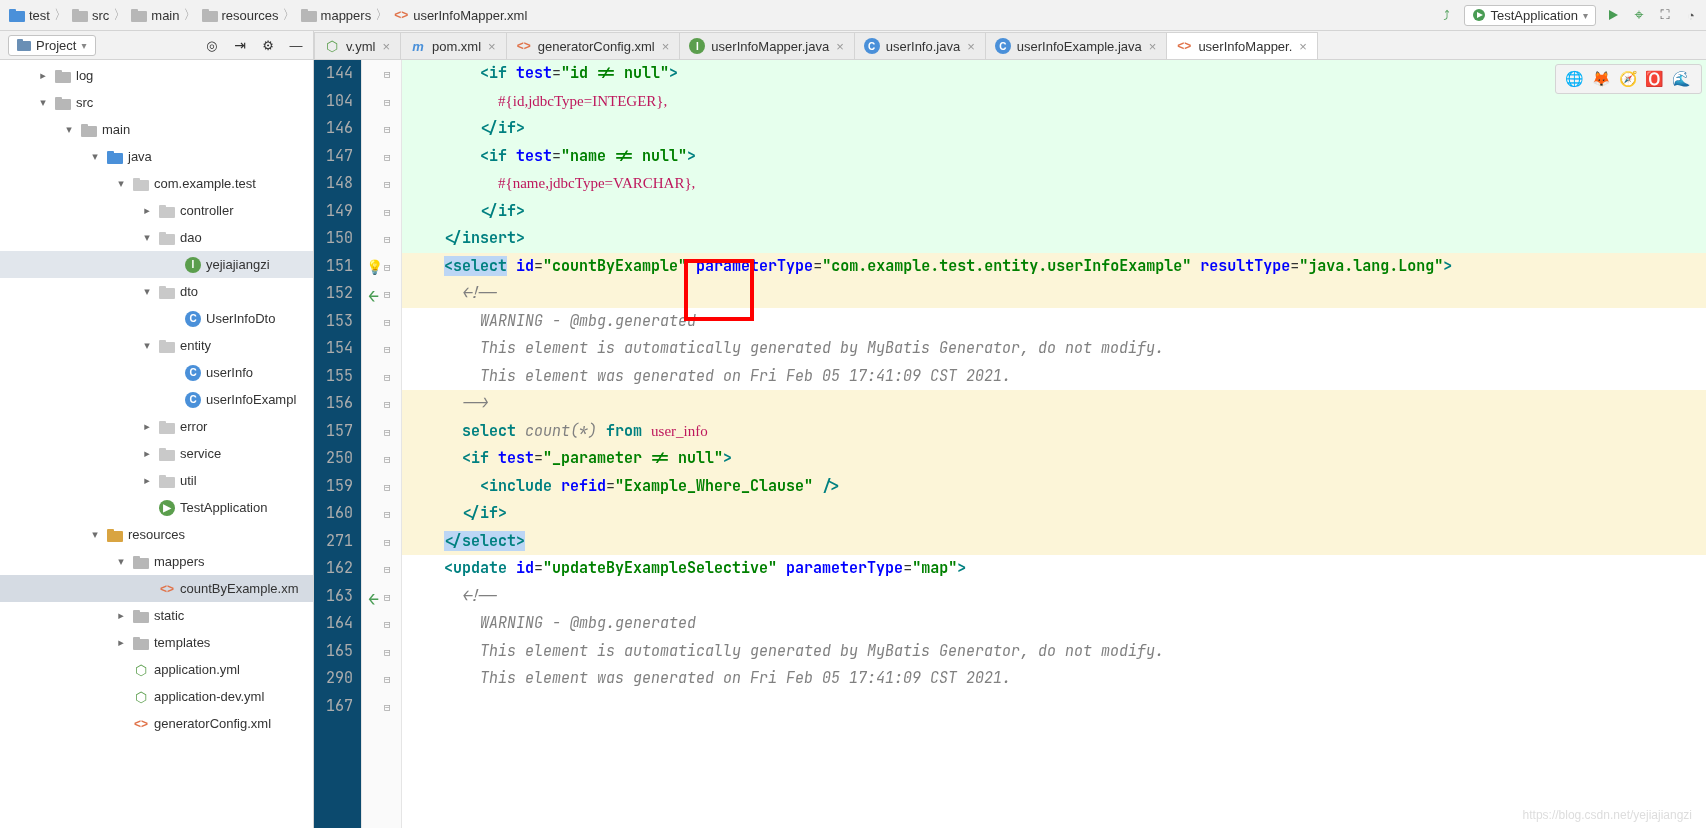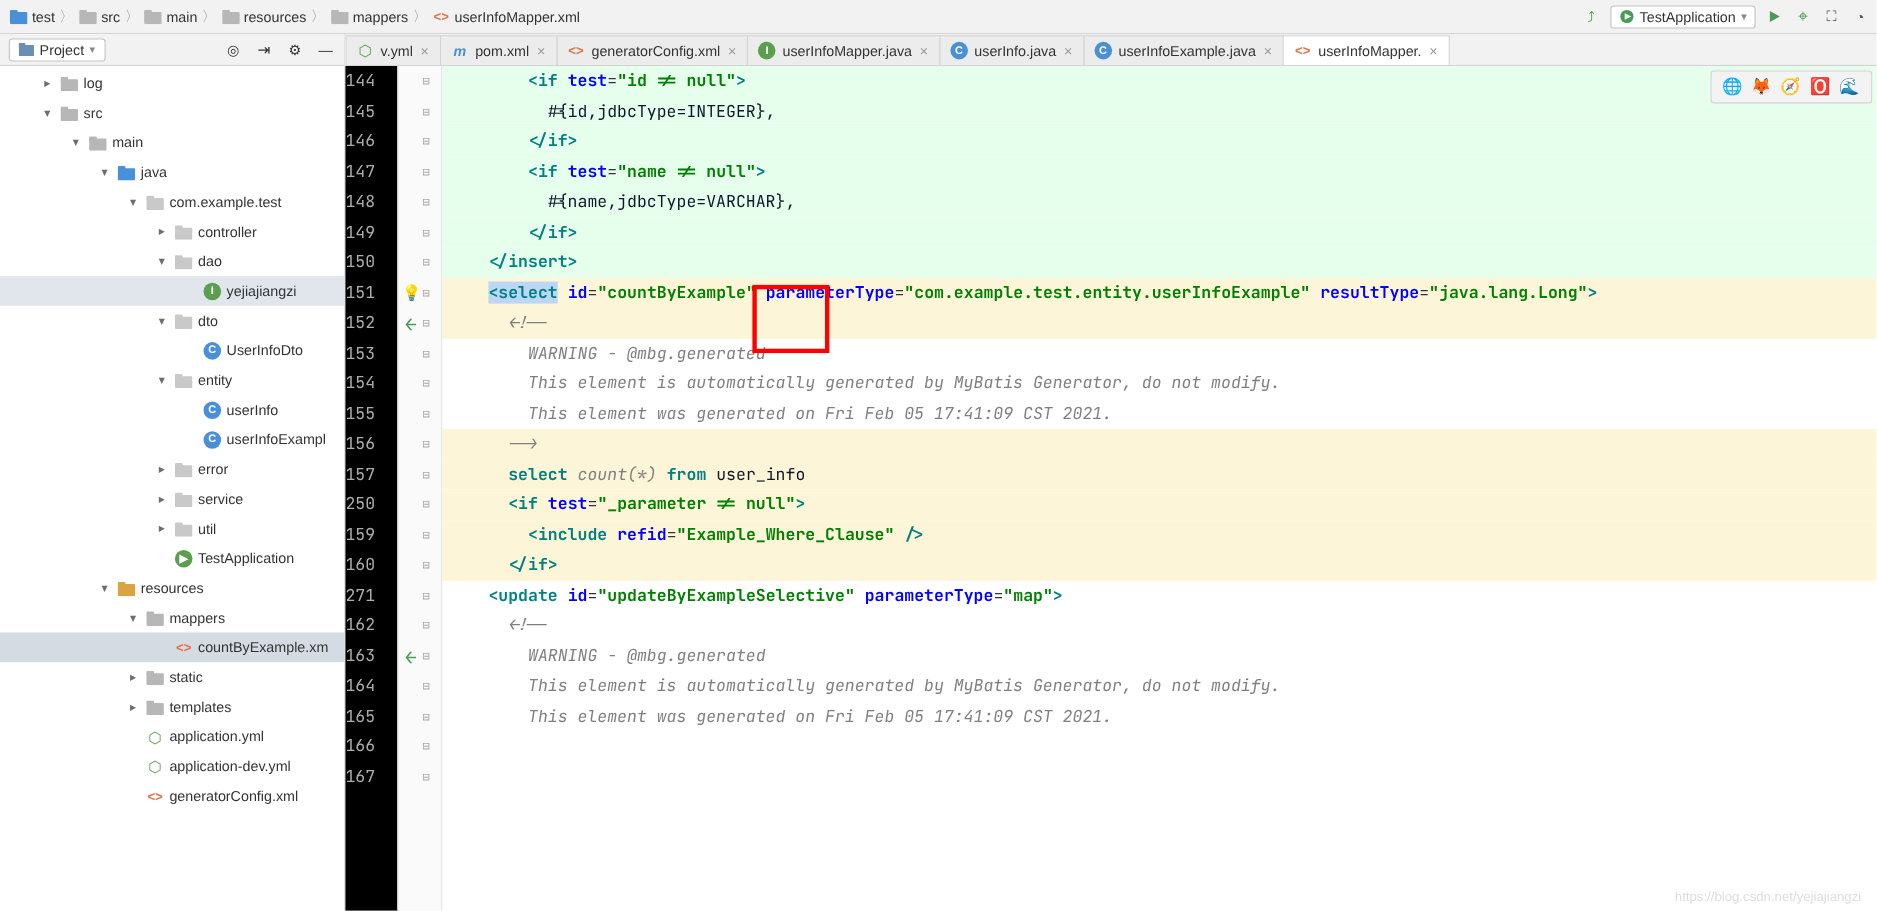--- a/index.html
+++ b/index.html
@@ -21,37 +21,37 @@
 .tree-row.sel { background:#e1e6ec; }
 .tree-row.sel2 { background:#d5dbe3; }
 .tw { width:14px; display:flex; justify-content:center; color:#6e6e6e; font-size:11px; }
 .ic { width:18px; display:flex; justify-content:center; align-items:center; }
 .editor-wrap { flex:1; display:flex; flex-direction:column; min-width:0; }
 .tabs { height:29px; display:flex; align-items:flex-end; background:#f2f2f2; border-bottom:1px solid #d4d4d4; overflow:hidden; }
 .tab { height:27px; display:flex; align-items:center; gap:5px; padding:0 8px; background:#ececec; border:1px solid #d4d4d4; border-bottom:none; margin-right:-1px; cursor:pointer; }
 .tab.active { background:#fff; }
 .tab .close { color:#999; font-size:13px; padding:0 2px; }
 .editor { flex:1; display:flex; position:relative; background:#fff; font-family:"JetBrains Mono","Consolas",monospace; font-size:15px; }
-.gutter { width:48px; background:#000000; border-right:1px solid #e5e5e5; color:#adadad; padding-right:8px; }
+.gutter { width:48px; background:#0c4a6e; border-right:1px solid #e5e5e5; text-align:right; color:#adadad; padding-right:8px; }
 .gutter div { height:27.5px; line-height:27.5px; }
 .marks { width:40px; background:#fafafa; border-right:1px solid #e5e5e5; position:relative; }
 .marks .arrow-back { position:absolute; left:6px; color:#499c54; font-weight:bold; font-size:18px; }
 .marks .bulb { position:absolute; left:4px; color:#e6a23c; font-size:14px;}
 .marks .fold { position:absolute; left:22px; color:#aaa; font-size:11px; }
 .red-box { position:absolute; border:4px solid red; top:199px; left:370px; width:70px; height:62px; z-index:50; pointer-events:none; }
 .code { flex:1; position:relative; }
 .ln { height:27.5px; line-height:27.5px; white-space:pre; padding-left:6px; position:relative; }
 .bg-green { background:#e6ffed; }
 .bg-yel { background:#fcf5d8; }
 .kw { color:#008080; font-weight:bold; }
 .attr { color:#0000ff; font-weight:bold; }
 .str { color:#008000; font-weight:bold; }
 .cmt { color:#808080; font-style:italic; }
 .sel-tag { background:#bcd6f5; }
-.plain { color:#0f172a; }
+.plain { color:#be185d;font-family:Liberation Serif, serif; }
 .browsers { position:absolute; top:4px; right:4px; display:flex; gap:8px; background:#f3f3f3; border:1px solid #d4d4d4; padding:4px 10px; border-radius:3px; z-index:30; }
 .icon-folder { width:16px; height:14px; }
 .watermark { position:absolute; bottom:6px; right:14px; color:#ddd; font-size:12px; z-index:60; }
 </style>
 </head>
 <body>
 
 <div class="toolbar">
   <div id="crumbs" style="display:flex;align-items:center;">
       <span class="crumb">
@@ -425,42 +425,42 @@
           <span class="ic">
             <span style="color:#e0734a;font-size:12px;font-weight:bold;">&lt;&gt;</span>
           </span>
           <span>userInfoMapper.</span>
           <span class="close">×</span>
         </div>
       </div>
     <div class="editor">
       <div class="gutter" id="gutter">
           <div>144</div>
-          <div>145</div>
+          <div>104</div>
           <div>146</div>
           <div>147</div>
           <div>148</div>
           <div>149</div>
           <div>150</div>
           <div>151</div>
           <div>152</div>
           <div>153</div>
           <div>154</div>
           <div>155</div>
           <div>156</div>
           <div>157</div>
           <div>250</div>
           <div>159</div>
           <div>160</div>
           <div>271</div>
           <div>162</div>
           <div>163</div>
           <div>164</div>
           <div>165</div>
-          <div>166</div>
+          <div>290</div>
           <div>167</div>
         </div>
       <div class="marks" id="marks">
           <div class="fold" style="top: 7px;">⊟</div>
           <div class="fold" style="top: 34.5px;">⊟</div>
           <div class="fold" style="top: 62px;">⊟</div>
           <div class="fold" style="top: 89.5px;">⊟</div>
           <div class="fold" style="top: 117px;">⊟</div>
           <div class="fold" style="top: 144.5px;">⊟</div>
           <div class="fold" style="top: 172px;">⊟</div>
@@ -503,20 +503,21 @@
           <div class="ln bg-yel">    <span class="kw sel-tag">&lt;select</span> <span class="attr">id</span>=<span class="str">"countByExample"</span> <span class="attr">parameterType</span>=<span class="str">"com.example.test.entity.userInfoExample"</span> <span class="attr">resultType</span>=<span class="str">"java.lang.Long"</span><span class="kw">&gt;</span></div>
           <div class="ln bg-yel">      <span class="cmt">&lt;!--</span></div>
           <div class="ln">        <span class="cmt">WARNING - @mbg.generated</span></div>
           <div class="ln">        <span class="cmt">This element is automatically generated by MyBatis Generator, do not modify.</span></div>
           <div class="ln">        <span class="cmt">This element was generated on Fri Feb 05 17:41:09 CST 2021.</span></div>
           <div class="ln bg-yel">      <span class="cmt">--&gt;</span></div>
           <div class="ln bg-yel">      <span class="kw">select</span> <span class="cmt">count(*)</span> <span class="kw">from</span> <span class="plain">user_info</span></div>
           <div class="ln bg-yel">      <span class="kw">&lt;if</span> <span class="attr">test</span>=<span class="str">"_parameter != null"</span><span class="kw">&gt;</span></div>
           <div class="ln bg-yel">        <span class="kw">&lt;include</span> <span class="attr">refid</span>=<span class="str">"Example_Where_Clause"</span> <span class="kw">/&gt;</span></div>
           <div class="ln bg-yel">      <span class="kw">&lt;/if&gt;</span></div>
+          <div class="ln bg-yel">    <span class="kw sel-tag">&lt;/select&gt;</span></div>
           <div class="ln">    <span class="kw">&lt;update</span> <span class="attr">id</span>=<span class="str">"updateByExampleSelective"</span> <span class="attr">parameterType</span>=<span class="str">"map"</span><span class="kw">&gt;</span></div>
           <div class="ln">      <span class="cmt">&lt;!--</span></div>
           <div class="ln">        <span class="cmt">WARNING - @mbg.generated</span></div>
           <div class="ln">        <span class="cmt">This element is automatically generated by MyBatis Generator, do not modify.</span></div>
           <div class="ln">        <span class="cmt">This element was generated on Fri Feb 05 17:41:09 CST 2021.</span></div>
         </div>
       <div class="red-box"></div>
     </div>
   </div>
 </div>

